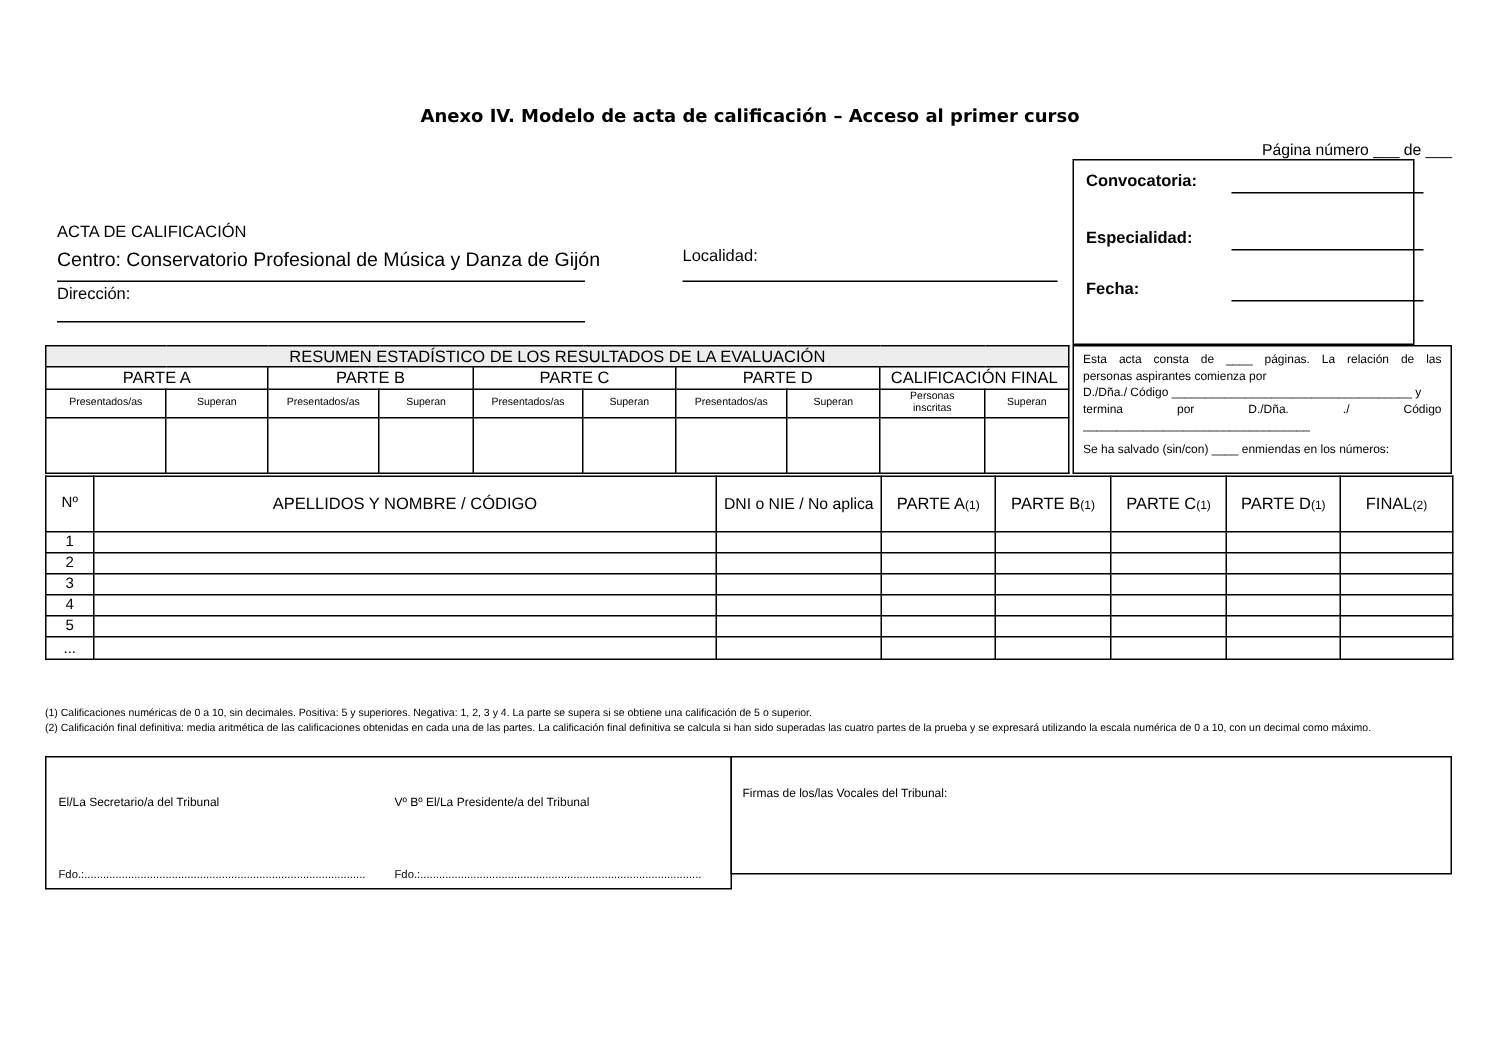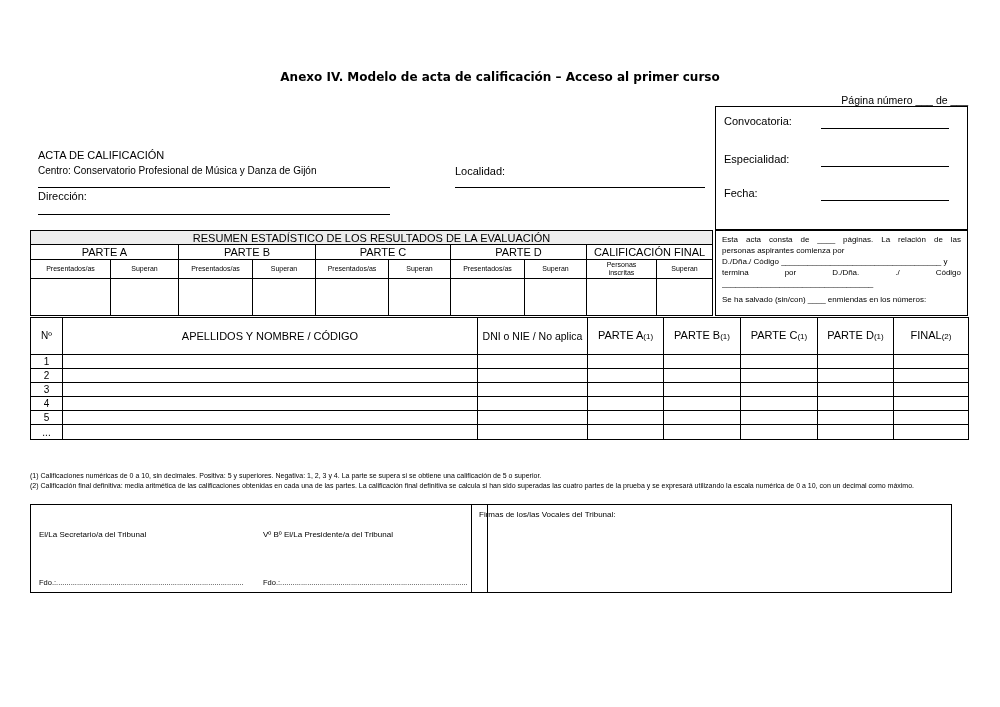--- a/index.html
+++ b/index.html
@@ -14,26 +14,26 @@
   .abs{position:absolute;}
   .box{border:1px solid var(--border);box-sizing:border-box;}
   .hline{border-top:1px solid var(--border);height:0;}
   .fill-line{display:inline-block;border-bottom:1px solid var(--border);height:0;}
 
   .title{left:0;right:0;top:70px;text-align:center;font-family:"DejaVu Sans",sans-serif;font-weight:bold;font-size:12px;}
   .pagenum{top:94px;right:32px;font-size:10.5px;}
   .t11{font-size:11px;}
   .prueba{left:38px;top:111px;font-size:11px;}
   .acta{left:38px;top:149px;font-size:11px;}
-  .centro{left:38px;top:165px;font-size:10px;text-align:center;}
+  .centro{left:38px;top:165px;font-size:13px;text-align:center;}
   .localidad{left:455px;top:165px;font-size:11px;}
   .direccion{left:38px;top:190px;font-size:11px;}
   .cp{left:455px;top:203px;font-size:11px;margin-top:28px;}
 
-  .info-box{left:715px;top:106px;width:253px;height:124px;}
+  .info-box{left:715px;top:106px;width:228px;height:124px;font-weight:bold;}
   .ib-label{font-size:11px;}
 
   .notes-box{left:715px;top:230px;width:253px;height:86px;padding:3px 6px 0 6px;font-size:8px;line-height:11px;}
   .nline{white-space:nowrap;overflow:hidden;}
   .nline.just{text-align:justify;text-align-last:justify;white-space:normal;}
   .nline.gap{margin-top:5px;}
 
   table{border-collapse:collapse;table-layout:fixed;}
   td{border:1px solid var(--border);padding:0 1px;text-align:center;vertical-align:middle;overflow:hidden;}
   .hdr-light{background:var(--header-bg-light);}
@@ -46,21 +46,21 @@
   .roster .h2 td.no{font-size:10px;}
   .roster .h2 td.dni{font-size:10.5px;}
   .roster .r td{font-size:10px;}
   .ref{font-size:8px;}
 
   .footnotes{left:30px;top:471px;width:940px;font-size:7px;line-height:9.7px;}
 
   .sig-box{left:30px;top:504px;width:458px;height:89px;font-size:8px;}
   .sig-date{position:absolute;left:8px;top:6px;white-space:nowrap;}
   .fdo{font-size:7.5px;letter-spacing:0;}
-  .vocales-box{left:471px;top:504px;width:481px;height:89px;font-size:8px;padding:5px 7px;}
+  .vocales-box{left:487px;top:504px;width:481px;height:79px;font-size:8px;padding:19px 7px;}
 </style>
 </head>
 <body>
 
 <div class="page">
 
   <div class="abs title">Anexo IV. Modelo de acta de calificación – Acceso al primer curso</div>
   <div class="abs pagenum">Página número ___ de ___</div>
 
 

